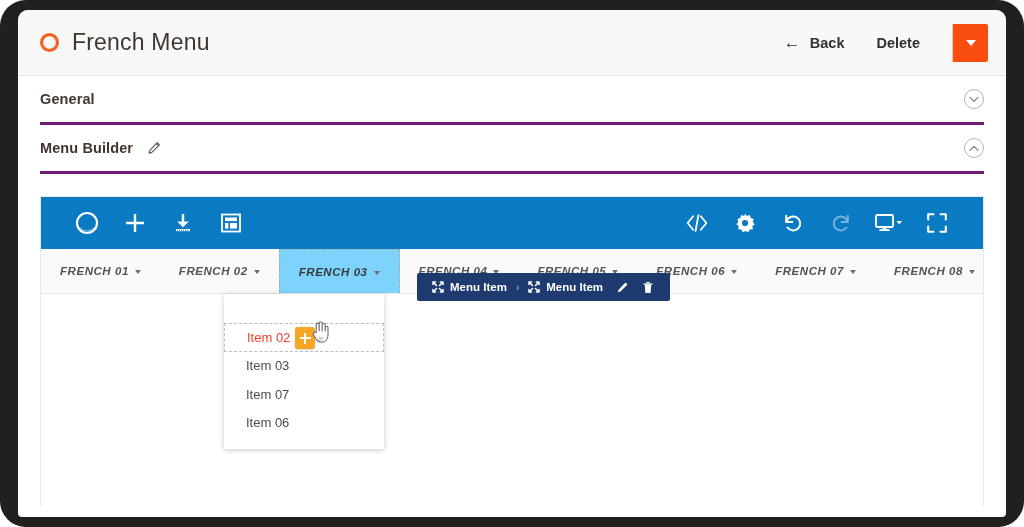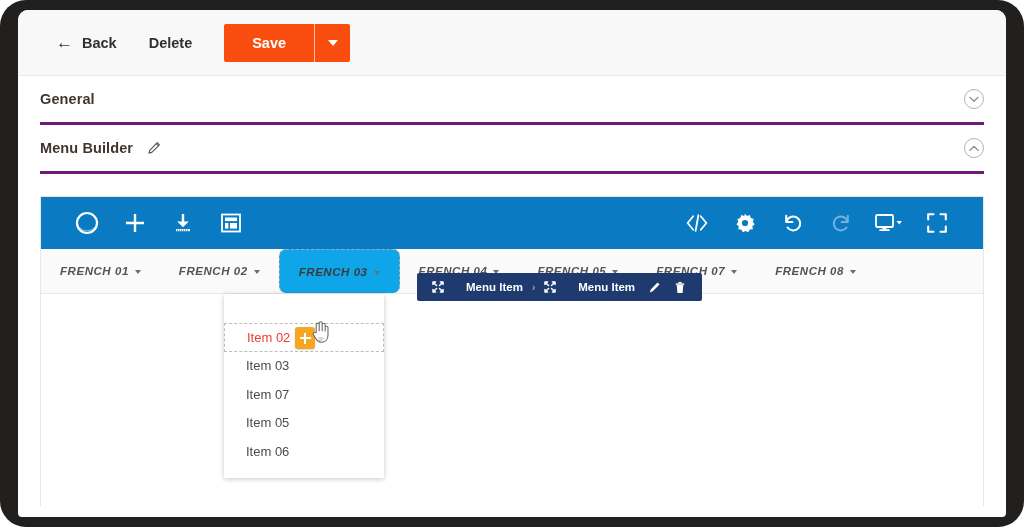--- a/index.html
+++ b/index.html
@@ -193,26 +193,25 @@
     padding: 0 19px;
     font-size: 11.5px;
     font-weight: 600;
     letter-spacing: .55px;
     color: #555252;
     cursor: pointer;
     white-space: nowrap;
     position: relative;
   }
   .tab-item.active {
-    background: #0ea5e9;
+    background: #7dd3fc;
     border-left: 1px dashed #aaa;
     border-right: 1px dashed #aaa;
     border-top: 1px dashed #aaa;
     color: #3a3a3a;
-    border-radius: 7px;
   }
   .tab-caret {
     width:0;height:0;
     border-left:3.5px solid transparent;
     border-right:3.5px solid transparent;
     border-top:4.5px solid #6d6b6b;
     margin-top: 2px;
   }
 
   
@@ -261,21 +260,21 @@
     border-radius: 2px;
     color: #ffffff;
     font-size: 11.5px;
     font-weight: 700;
     white-space: nowrap;
     z-index: 5;
   }
   .et-chip {
     display: flex;
     align-items: center;
-    gap: 22px;
+    gap: 6px;
     padding: 0 5px;
     cursor: pointer;
   }
   .et-sep {
     color: #9aa8c4;
     font-size: 10px;
     padding: 0 4px;
     user-select: none;
   }
   .et-btn {
@@ -311,31 +310,34 @@
     pointer-events: none;
   }
 </style>
 </head>
 <body>
 
 <div id="device-frame">
   <div id="device-screen">
 
     <div id="page-header">
+      <div id="brand-block">
+        <span class="logo-ring"></span>
+        <span id="page-title">French Menu</span>
+      </div>
 
       <div id="header-actions">
         <div class="hdr-link">
           <span class="arrow-left">←</span>
           <span>Back</span>
         </div>
         <div class="hdr-link">
           <span>Delete</span>
         </div>
         <div id="save-group">
-          <button id="save-button">Save</button>
           <div id="save-caret">
             <span class="caret"></span>
           </div>
         </div>
       </div>
     </div>
 
     <div class="section-row">
       <span class="section-title">General</span>
       <span class="collapse-toggle">
@@ -466,20 +468,24 @@
         </div>
         <div class="tab-item">
           <span>FRENCH 04</span>
           <span class="tab-caret"></span>
         </div>
         <div class="tab-item">
           <span>FRENCH 05</span>
           <span class="tab-caret"></span>
         </div>
         <div class="tab-item">
+          <span>FRENCH 06</span>
+          <span class="tab-caret"></span>
+        </div>
+        <div class="tab-item">
           <span>FRENCH 07</span>
           <span class="tab-caret"></span>
         </div>
         <div class="tab-item">
           <span>FRENCH 08</span>
           <span class="tab-caret"></span>
         </div>
       </div>
 
       <div id="builder-canvas">
@@ -543,23 +549,20 @@
           <div class="dd-item selected">
             <span>Item 02</span>
           </div>
           <div class="dd-item">
             <span>Item 03</span>
           </div>
           <div class="dd-item">
             <span>Item 07</span>
           </div>
           <div class="dd-item">
-            <span>Item 05</span>
-          </div>
-          <div class="dd-item">
             <span>Item 06</span>
           </div>
 
         </div>
       </div>
 
     </div>
 
   </div>
 </div>

